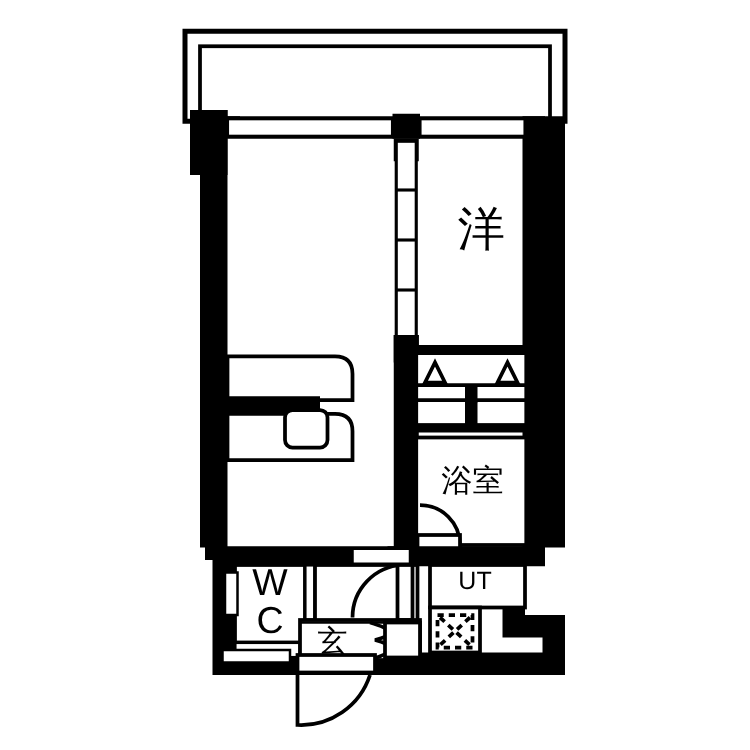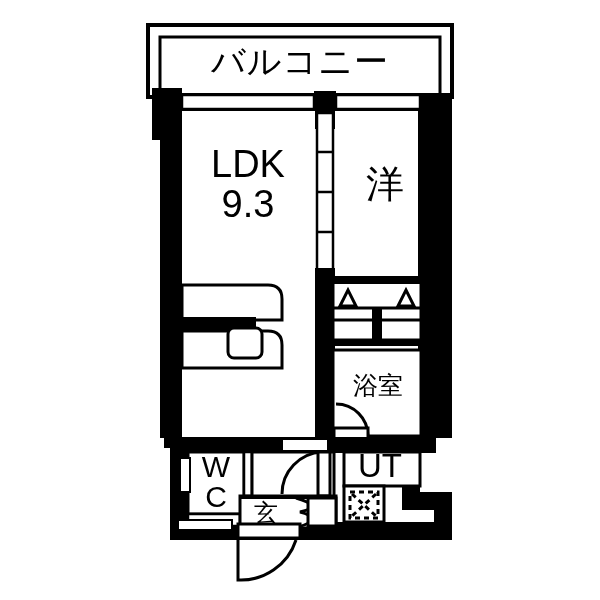--- a/index.html
+++ b/index.html
@@ -47,21 +47,21 @@
     font-weight: 400;
   }
   .lbl-bath {
     font-size: 25px;
   }
   .lbl-wc {
     font-size: 30px;
     line-height: 1.0;
   }
   .lbl-ut {
-    font-size: 33px;
+    font-size: 20px;
   }
   .lbl-genkan {
     font-size: 24px;
   }
 </style>
 </head>
 <body>
 
 <div id="plan-root">
 
@@ -212,28 +212,21 @@
     <g>
       <rect x="350" y="492" width="28" height="26" fill="none" stroke="#000000" stroke-width="3" stroke-dasharray="5,4"></rect>
       <line x1="352" y1="494" x2="376" y2="516" stroke="#000000" stroke-width="3" stroke-dasharray="5,4"></line>
       <line x1="376" y1="494" x2="352" y2="516" stroke="#000000" stroke-width="3" stroke-dasharray="5,4"></line>
     </g>
 
     <rect x="178" y="520" width="54" height="10" fill="#ffffff" stroke="#000000" stroke-width="2"></rect>
 
   </svg>
 
-  <div class="room-label lbl-balcony" style="left:300px; top:62px; transform:translate(-50%,-50%);">
-    <span>バルコニー</span>
-  </div>
-
-  <div class="room-label" style="left:248px; top:185px; transform:translate(-50%,-50%);">
-    <div class="lbl-big-name">LDK</div>
-    <div class="lbl-big-area">9.3</div>
-  </div>
+
 
   <div class="room-label" style="left:385px; top:185px; transform:translate(-50%,-50%);">
     <div class="lbl-big-name">洋</div>
   </div>
 
   <div class="room-label lbl-bath" style="left:378px; top:385px; transform:translate(-50%,-50%);text-align:right;">
     <span>浴室</span>
   </div>
 
   <div class="room-label lbl-wc" style="left:216px; top:482px; transform:translate(-50%,-50%);">

